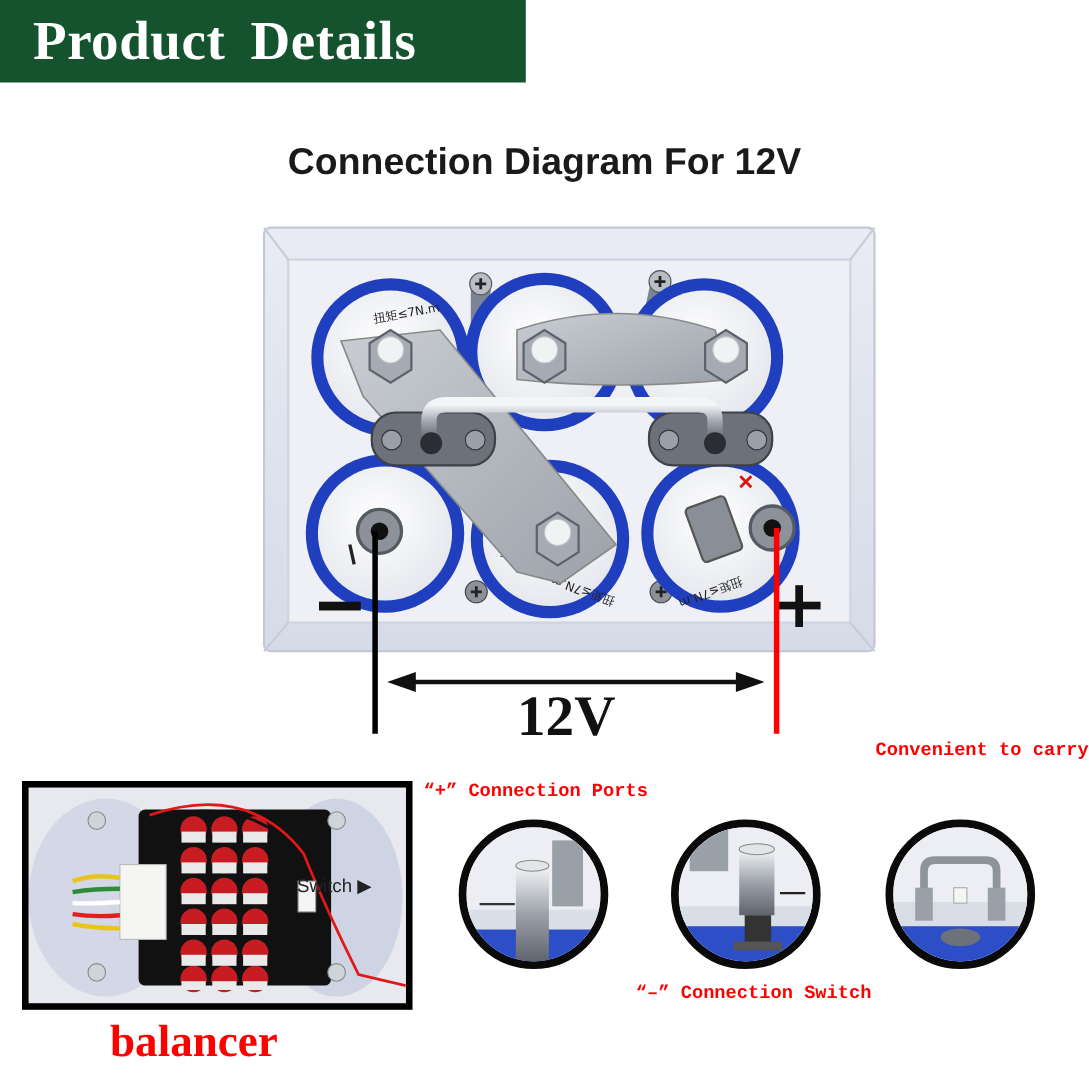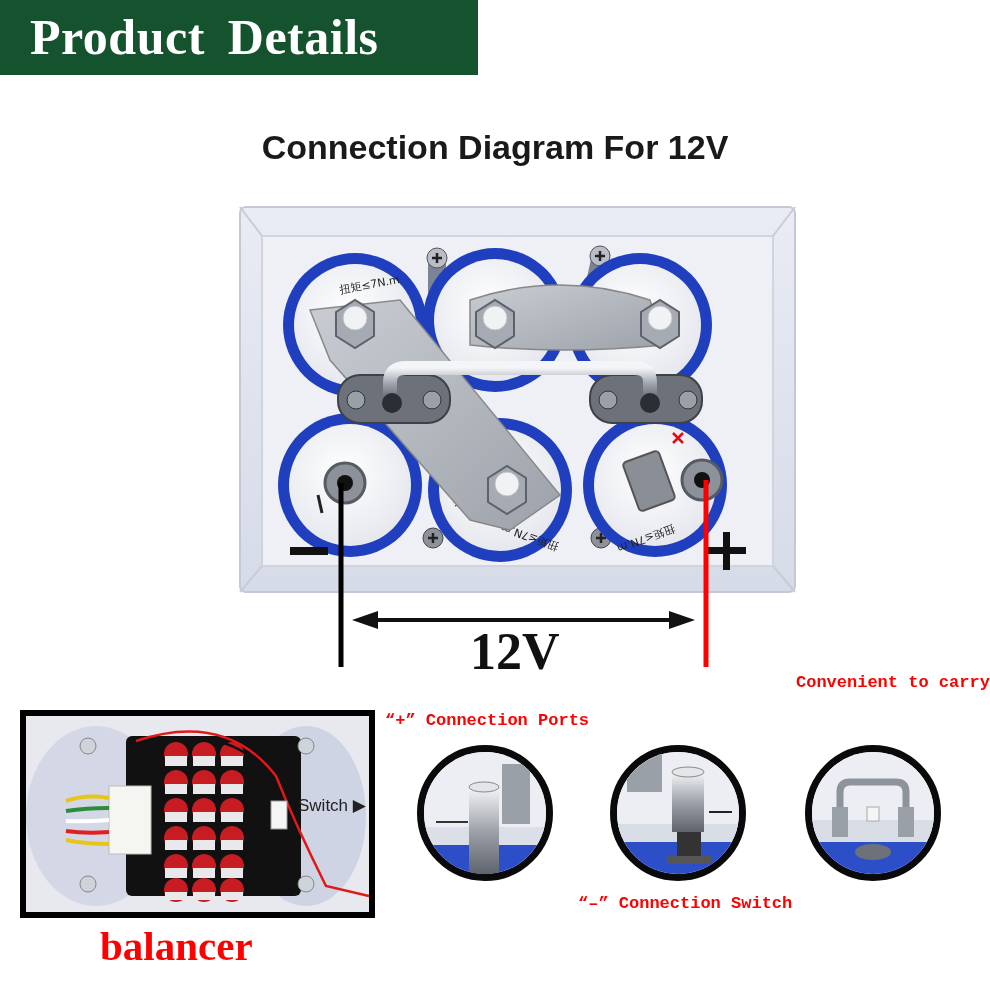--- a/index.html
+++ b/index.html
@@ -25,21 +25,20 @@
     position: absolute; left: 20px; top: 710px; width: 355px; height: 208px;
     box-sizing: border-box; border: 6px solid #000; background: #e8eaf0; overflow: hidden;
   }
   .balancer-label {
     position: absolute; left: 100px; top: 922px; font-family: "Liberation Serif", serif;
     font-weight: bold; font-size: 41px; color: #ff0000;
   }
   .switch-label {
     position: absolute; left: 270px; top: 795px; font-size: 17px; color: #222;
     font-family: "Liberation Sans", sans-serif;
-    padding-left: 28px;
   }
   .caption {
     position: absolute; font-family: Liberation Mono, monospace; font-weight: bold;
     font-size: 17px; color: #ff0000; white-space: nowrap;
   }
   .cap-plus { left: 385px; top: 711px; }
   .cap-carry { left: 774px; top: 673px; margin-left: 22px; }
   .cap-minus { left: 578px; top: 894px; }
   .detail-circle {
     position: absolute; width: 136px; height: 136px; border-radius: 50%;

